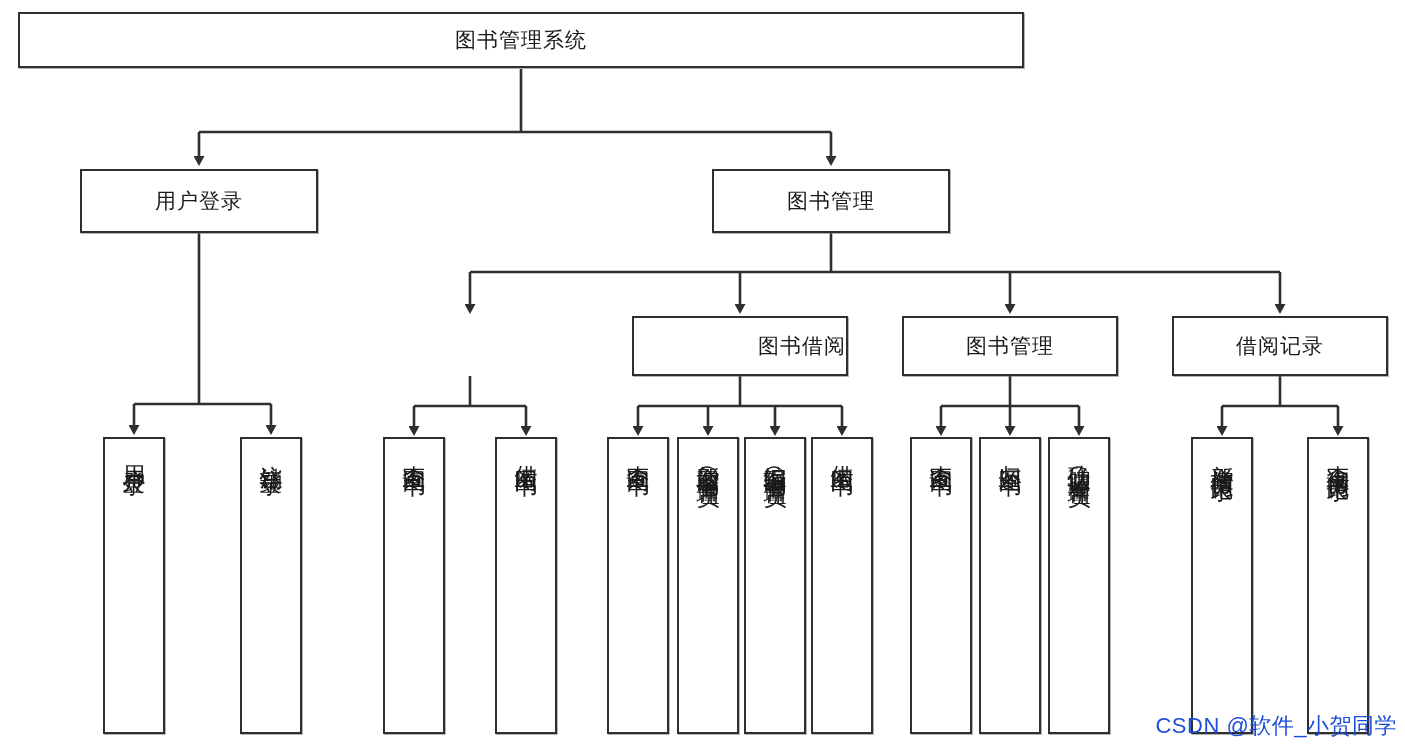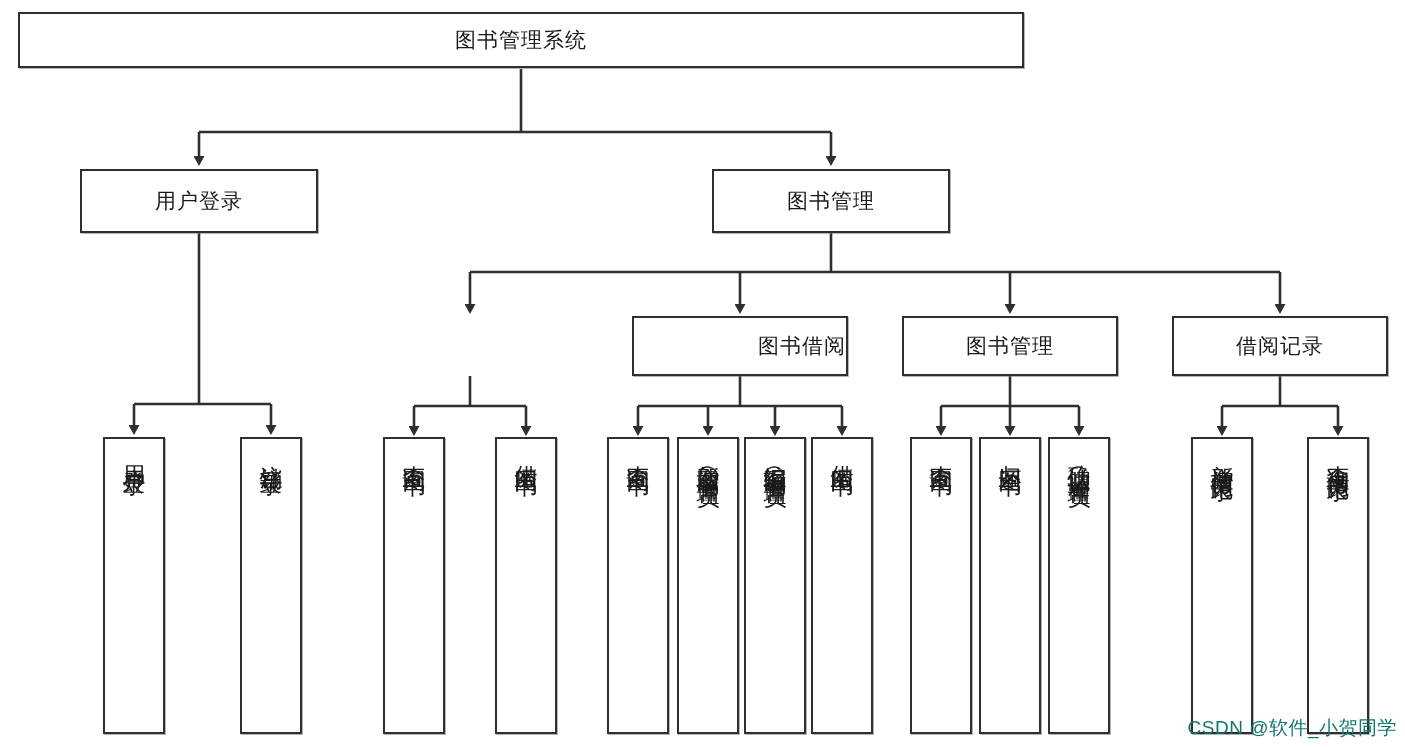--- a/index.html
+++ b/index.html
@@ -55,22 +55,22 @@
     text-orientation: upright;
     font-size: 23px;
     letter-spacing: 3px;
     line-height: 1;
     white-space: nowrap;
   }
   .watermark {
     position: absolute;
     right: 8px;
     bottom: 6px;
-    font-size: 19px;
-    color: #0f766e;
+    font-size: 22px;
+    color: #1d4ed8;
     letter-spacing: 0.5px;
     user-select: none;
     white-space: nowrap;
   }
 </style>
 </head>
 <body>
 
 <div id="canvas">
 

